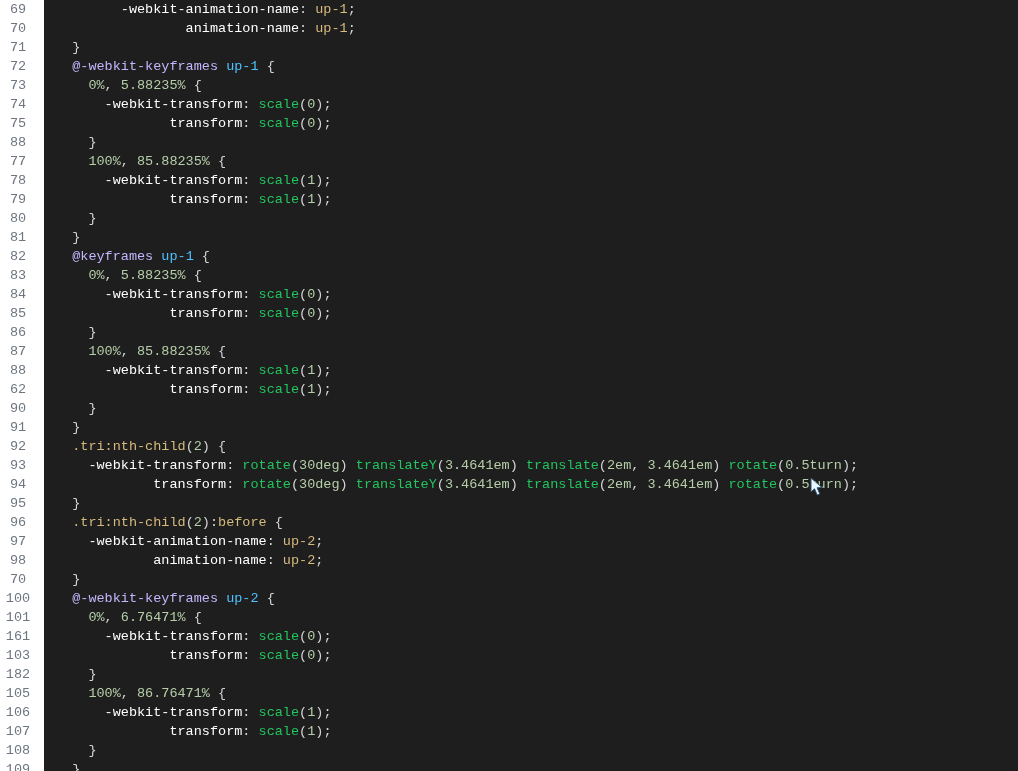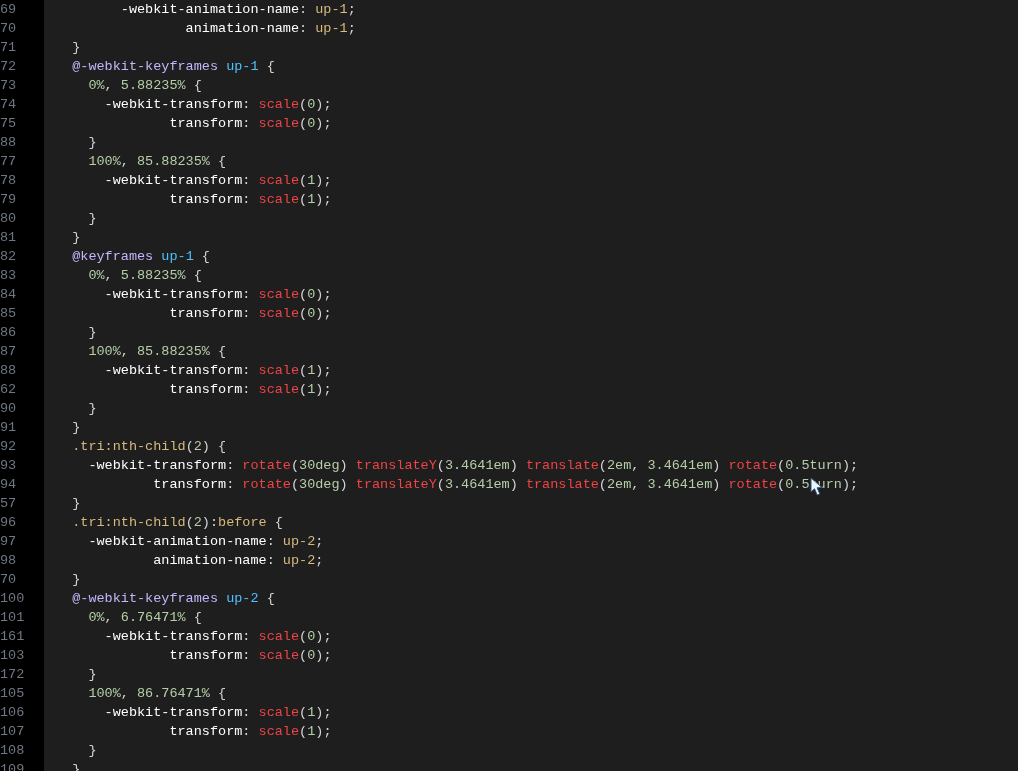--- a/index.html
+++ b/index.html
@@ -12,41 +12,41 @@
     overflow: hidden;
     width: 1018px;
     height: 771px;
   }
   .editor {
     display: flex;
     height: 100%;
   }
   .gutter {
     width: 44px;
-    text-align: left;
+    text-align: center;
     color: #6e7681;
-    background: #000000;
+    background: #ffffff;
     user-select: none;
     padding-right: 8px;
     flex-shrink: 0;
   }
   .code {
     padding-left: 12px;
     white-space: pre;
   }
   .line { height: 19px; }
   .ln { height: 19px; }
   
   .pun   { color: #d4d4d4; }          
   .sel   { color: #d7ba7d; }          
   .atkw  { color: #c4b5fd; }          
   .kfn   { color: #4fc1ff; }          
   .prop  { color: #ffffff; }          
   .num   { color: #b5cea8; }          
-  .fn    { color: #ef4444; }
+  .fn    { color: #22c55e; }
   .cursor-glyph {
     position: absolute;
     left: 810px;
     top: calc(19px * 25 + 2px);
     pointer-events:none;
   }
 </style>
 </head>
 <body>
 
@@ -71,30 +71,30 @@
       <div class="ln">85</div>
       <div class="ln">86</div>
       <div class="ln">87</div>
       <div class="ln">88</div>
       <div class="ln">62</div>
       <div class="ln">90</div>
       <div class="ln">91</div>
       <div class="ln">92</div>
       <div class="ln">93</div>
       <div class="ln">94</div>
-      <div class="ln">57</div>
+      <div class="ln">95</div>
       <div class="ln">96</div>
       <div class="ln">97</div>
       <div class="ln">98</div>
       <div class="ln">70</div>
       <div class="ln">100</div>
       <div class="ln">101</div>
       <div class="ln">161</div>
       <div class="ln">103</div>
-      <div class="ln">172</div>
+      <div class="ln">182</div>
       <div class="ln">105</div>
       <div class="ln">106</div>
       <div class="ln">107</div>
       <div class="ln">108</div>
       <div class="ln">109</div>
     </div>
   <div class="code"><div class="line"><span class="prop">        -webkit-animation-name</span><span class="pun">: </span><span class="sel">up-1</span><span class="pun">;</span></div><div class="line"><span class="prop">                animation-name</span><span class="pun">: </span><span class="sel">up-1</span><span class="pun">;</span></div><div class="line"><span class="pun">  }</span></div><div class="line"><span class="pun">  </span><span class="atkw">@-webkit-keyframes</span><span class="pun"> </span><span class="kfn">up-1</span><span class="pun"> {</span></div><div class="line"><span class="pun">    </span><span class="num">0%</span><span class="pun">, </span><span class="num">5.88235%</span><span class="pun"> {</span></div><div class="line"><span class="pun">      </span><span class="prop">-webkit-transform</span><span class="pun">: </span><span class="fn">scale</span><span class="pun">(</span><span class="num">0</span><span class="pun">);</span></div><div class="line"><span class="pun">              </span><span class="prop">transform</span><span class="pun">: </span><span class="fn">scale</span><span class="pun">(</span><span class="num">0</span><span class="pun">);</span></div><div class="line"><span class="pun">    }</span></div><div class="line"><span class="pun">    </span><span class="num">100%</span><span class="pun">, </span><span class="num">85.88235%</span><span class="pun"> {</span></div><div class="line"><span class="pun">      </span><span class="prop">-webkit-transform</span><span class="pun">: </span><span class="fn">scale</span><span class="pun">(</span><span class="num">1</span><span class="pun">);</span></div><div class="line"><span class="pun">              </span><span class="prop">transform</span><span class="pun">: </span><span class="fn">scale</span><span class="pun">(</span><span class="num">1</span><span class="pun">);</span></div><div class="line"><span class="pun">    }</span></div><div class="line"><span class="pun">  }</span></div><div class="line"><span class="pun">  </span><span class="atkw">@keyframes</span><span class="pun"> </span><span class="kfn">up-1</span><span class="pun"> {</span></div><div class="line"><span class="pun">    </span><span class="num">0%</span><span class="pun">, </span><span class="num">5.88235%</span><span class="pun"> {</span></div><div class="line"><span class="pun">      </span><span class="prop">-webkit-transform</span><span class="pun">: </span><span class="fn">scale</span><span class="pun">(</span><span class="num">0</span><span class="pun">);</span></div><div class="line"><span class="pun">              </span><span class="prop">transform</span><span class="pun">: </span><span class="fn">scale</span><span class="pun">(</span><span class="num">0</span><span class="pun">);</span></div><div class="line"><span class="pun">    }</span></div><div class="line"><span class="pun">    </span><span class="num">100%</span><span class="pun">, </span><span class="num">85.88235%</span><span class="pun"> {</span></div><div class="line"><span class="pun">      </span><span class="prop">-webkit-transform</span><span class="pun">: </span><span class="fn">scale</span><span class="pun">(</span><span class="num">1</span><span class="pun">);</span></div><div class="line"><span class="pun">              </span><span class="prop">transform</span><span class="pun">: </span><span class="fn">scale</span><span class="pun">(</span><span class="num">1</span><span class="pun">);</span></div><div class="line"><span class="pun">    }</span></div><div class="line"><span class="pun">  }</span></div><div class="line"><span class="pun">  </span><span class="sel">.tri:nth-child</span><span class="pun">(</span><span class="num">2</span><span class="pun">) {</span></div><div class="line"><span class="pun">    </span><span class="prop">-webkit-transform</span><span class="pun">: </span><span class="fn">rotate</span><span class="pun">(</span><span class="num">30deg</span><span class="pun">) </span><span class="fn">translateY</span><span class="pun">(</span><span class="num">3.4641em</span><span class="pun">) </span><span class="fn">translate</span><span class="pun">(</span><span class="num">2em</span><span class="pun">, </span><span class="num">3.4641em</span><span class="pun">) </span><span class="fn">rotate</span><span class="pun">(</span><span class="num">0.5turn</span><span class="pun">);</span></div><div class="line"><span class="pun">            </span><span class="prop">transform</span><span class="pun">: </span><span class="fn">rotate</span><span class="pun">(</span><span class="num">30deg</span><span class="pun">) </span><span class="fn">translateY</span><span class="pun">(</span><span class="num">3.4641em</span><span class="pun">) </span><span class="fn">translate</span><span class="pun">(</span><span class="num">2em</span><span class="pun">, </span><span class="num">3.4641em</span><span class="pun">) </span><span class="fn">rotate</span><span class="pun">(</span><span class="num">0.5turn</span><span class="pun">);</span></div><div class="line"><span class="pun">  }</span></div><div class="line"><span class="pun">  </span><span class="sel">.tri:nth-child</span><span class="pun">(</span><span class="num">2</span><span class="pun">):</span><span class="sel">before</span><span class="pun"> {</span></div><div class="line"><span class="pun">    </span><span class="prop">-webkit-animation-name</span><span class="pun">: </span><span class="sel">up-2</span><span class="pun">;</span></div><div class="line"><span class="pun">            </span><span class="prop">animation-name</span><span class="pun">: </span><span class="sel">up-2</span><span class="pun">;</span></div><div class="line"><span class="pun">  }</span></div><div class="line"><span class="pun">  </span><span class="atkw">@-webkit-keyframes</span><span class="pun"> </span><span class="kfn">up-2</span><span class="pun"> {</span></div><div class="line"><span class="pun">    </span><span class="num">0%</span><span class="pun">, </span><span class="num">6.76471%</span><span class="pun"> {</span></div><div class="line"><span class="pun">      </span><span class="prop">-webkit-transform</span><span class="pun">: </span><span class="fn">scale</span><span class="pun">(</span><span class="num">0</span><span class="pun">);</span></div><div class="line"><span class="pun">              </span><span class="prop">transform</span><span class="pun">: </span><span class="fn">scale</span><span class="pun">(</span><span class="num">0</span><span class="pun">);</span></div><div class="line"><span class="pun">    }</span></div><div class="line"><span class="pun">    </span><span class="num">100%</span><span class="pun">, </span><span class="num">86.76471%</span><span class="pun"> {</span></div><div class="line"><span class="pun">      </span><span class="prop">-webkit-transform</span><span class="pun">: </span><span class="fn">scale</span><span class="pun">(</span><span class="num">1</span><span class="pun">);</span></div><div class="line"><span class="pun">              </span><span class="prop">transform</span><span class="pun">: </span><span class="fn">scale</span><span class="pun">(</span><span class="num">1</span><span class="pun">);</span></div><div class="line"><span class="pun">    }</span></div><div class="line"><span class="pun">  }</span></div></div>
 </div>
 
 <svg class="cursor-glyph" width="16" height="20" viewBox="0 0 16 20">

